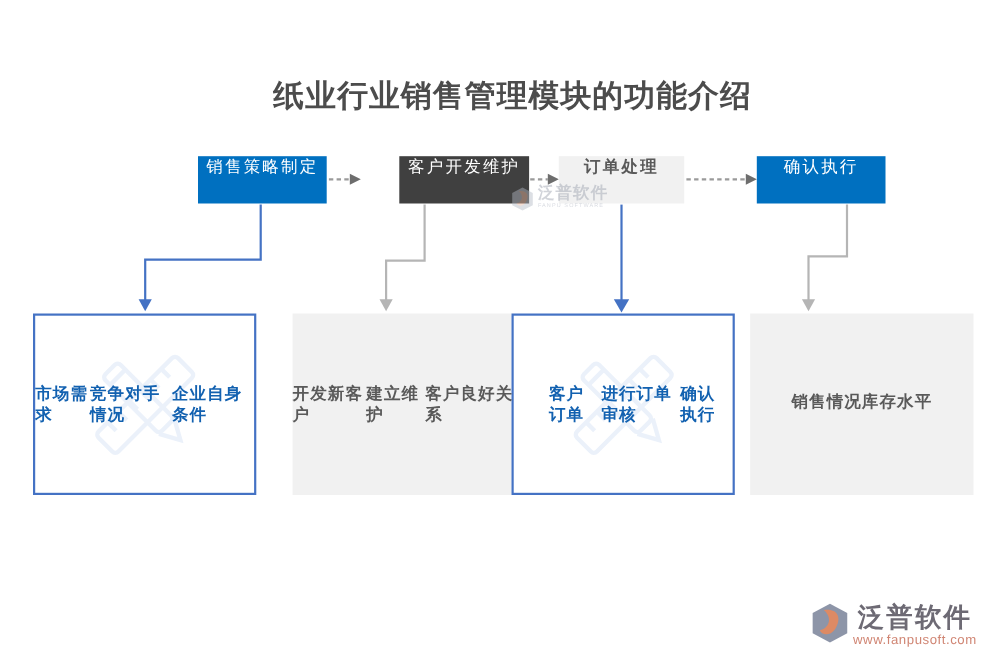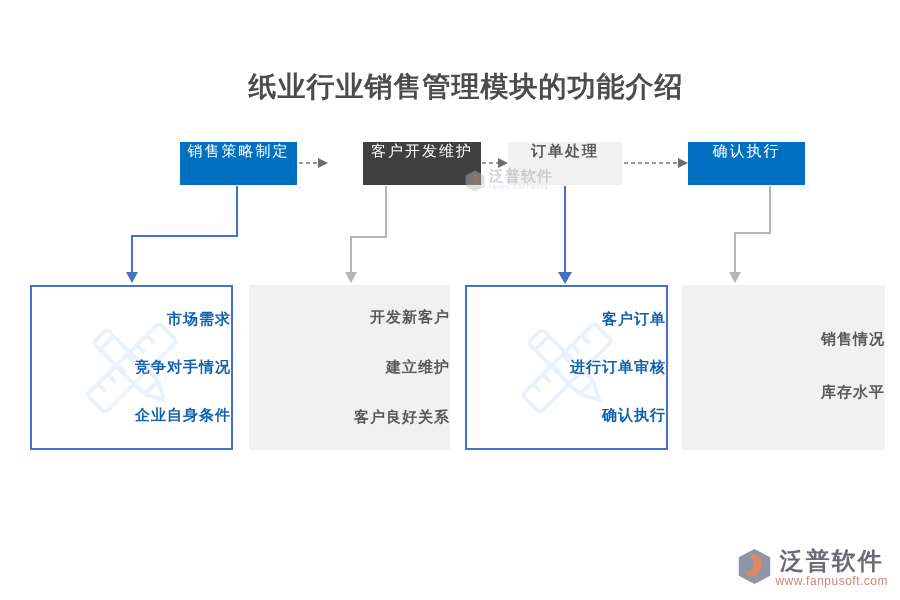--- a/index.html
+++ b/index.html
@@ -21,28 +21,28 @@
   .stage.blue{background:#0070c0;color:#ffffff;}
   .stage.gray{background:#404040;color:#ffffff;margin-left:36px;}
   .stage.light{background:#f1f1f1;color:#595959;font-weight:bold;}
   #stage1{left:180px;width:117px;}
   #stage2{left:327px;width:118px;}
   #stage3{left:508px;width:114px;}
   #stage4{left:688px;width:117px;}
   
   .detail{
     position:absolute;top:285px;height:165px;box-sizing:border-box;
-    display:flex;flex-direction:column;justify-content:space-around;align-items:flex-end;
+    display:flex;flex-direction:row;justify-content:space-around;align-items:center;
     padding:8px 0;font-size:15px;font-weight:bold;letter-spacing:1px;
   }
   .detail.outlined{background:#ffffff;border:2px solid #4472c4;color:#1261b0;}
   .detail.fill{background:#f1f1f1;color:#595959;}
   .detail.two{justify-content:center;row-gap:34px;padding-top:4px;}
   #detail1{left:30px;width:203px;}
-  #detail2{left:249px;width:201px;}
+  #detail2{left:266px;width:201px;}
   #detail3{left:465px;width:203px;padding-left:32px;}
   #detail4{left:682px;width:203px;}
   .d-item{position:relative;z-index:2;}
   .wm-icon{
     position:absolute;left:50%;top:50%;width:118px;height:118px;
     transform:translate(-50%,-50%);z-index:1;opacity:0.55;
   }
   
   .connector-layer{position:absolute;left:0;top:0;width:900px;height:600px;pointer-events:none;}
   

